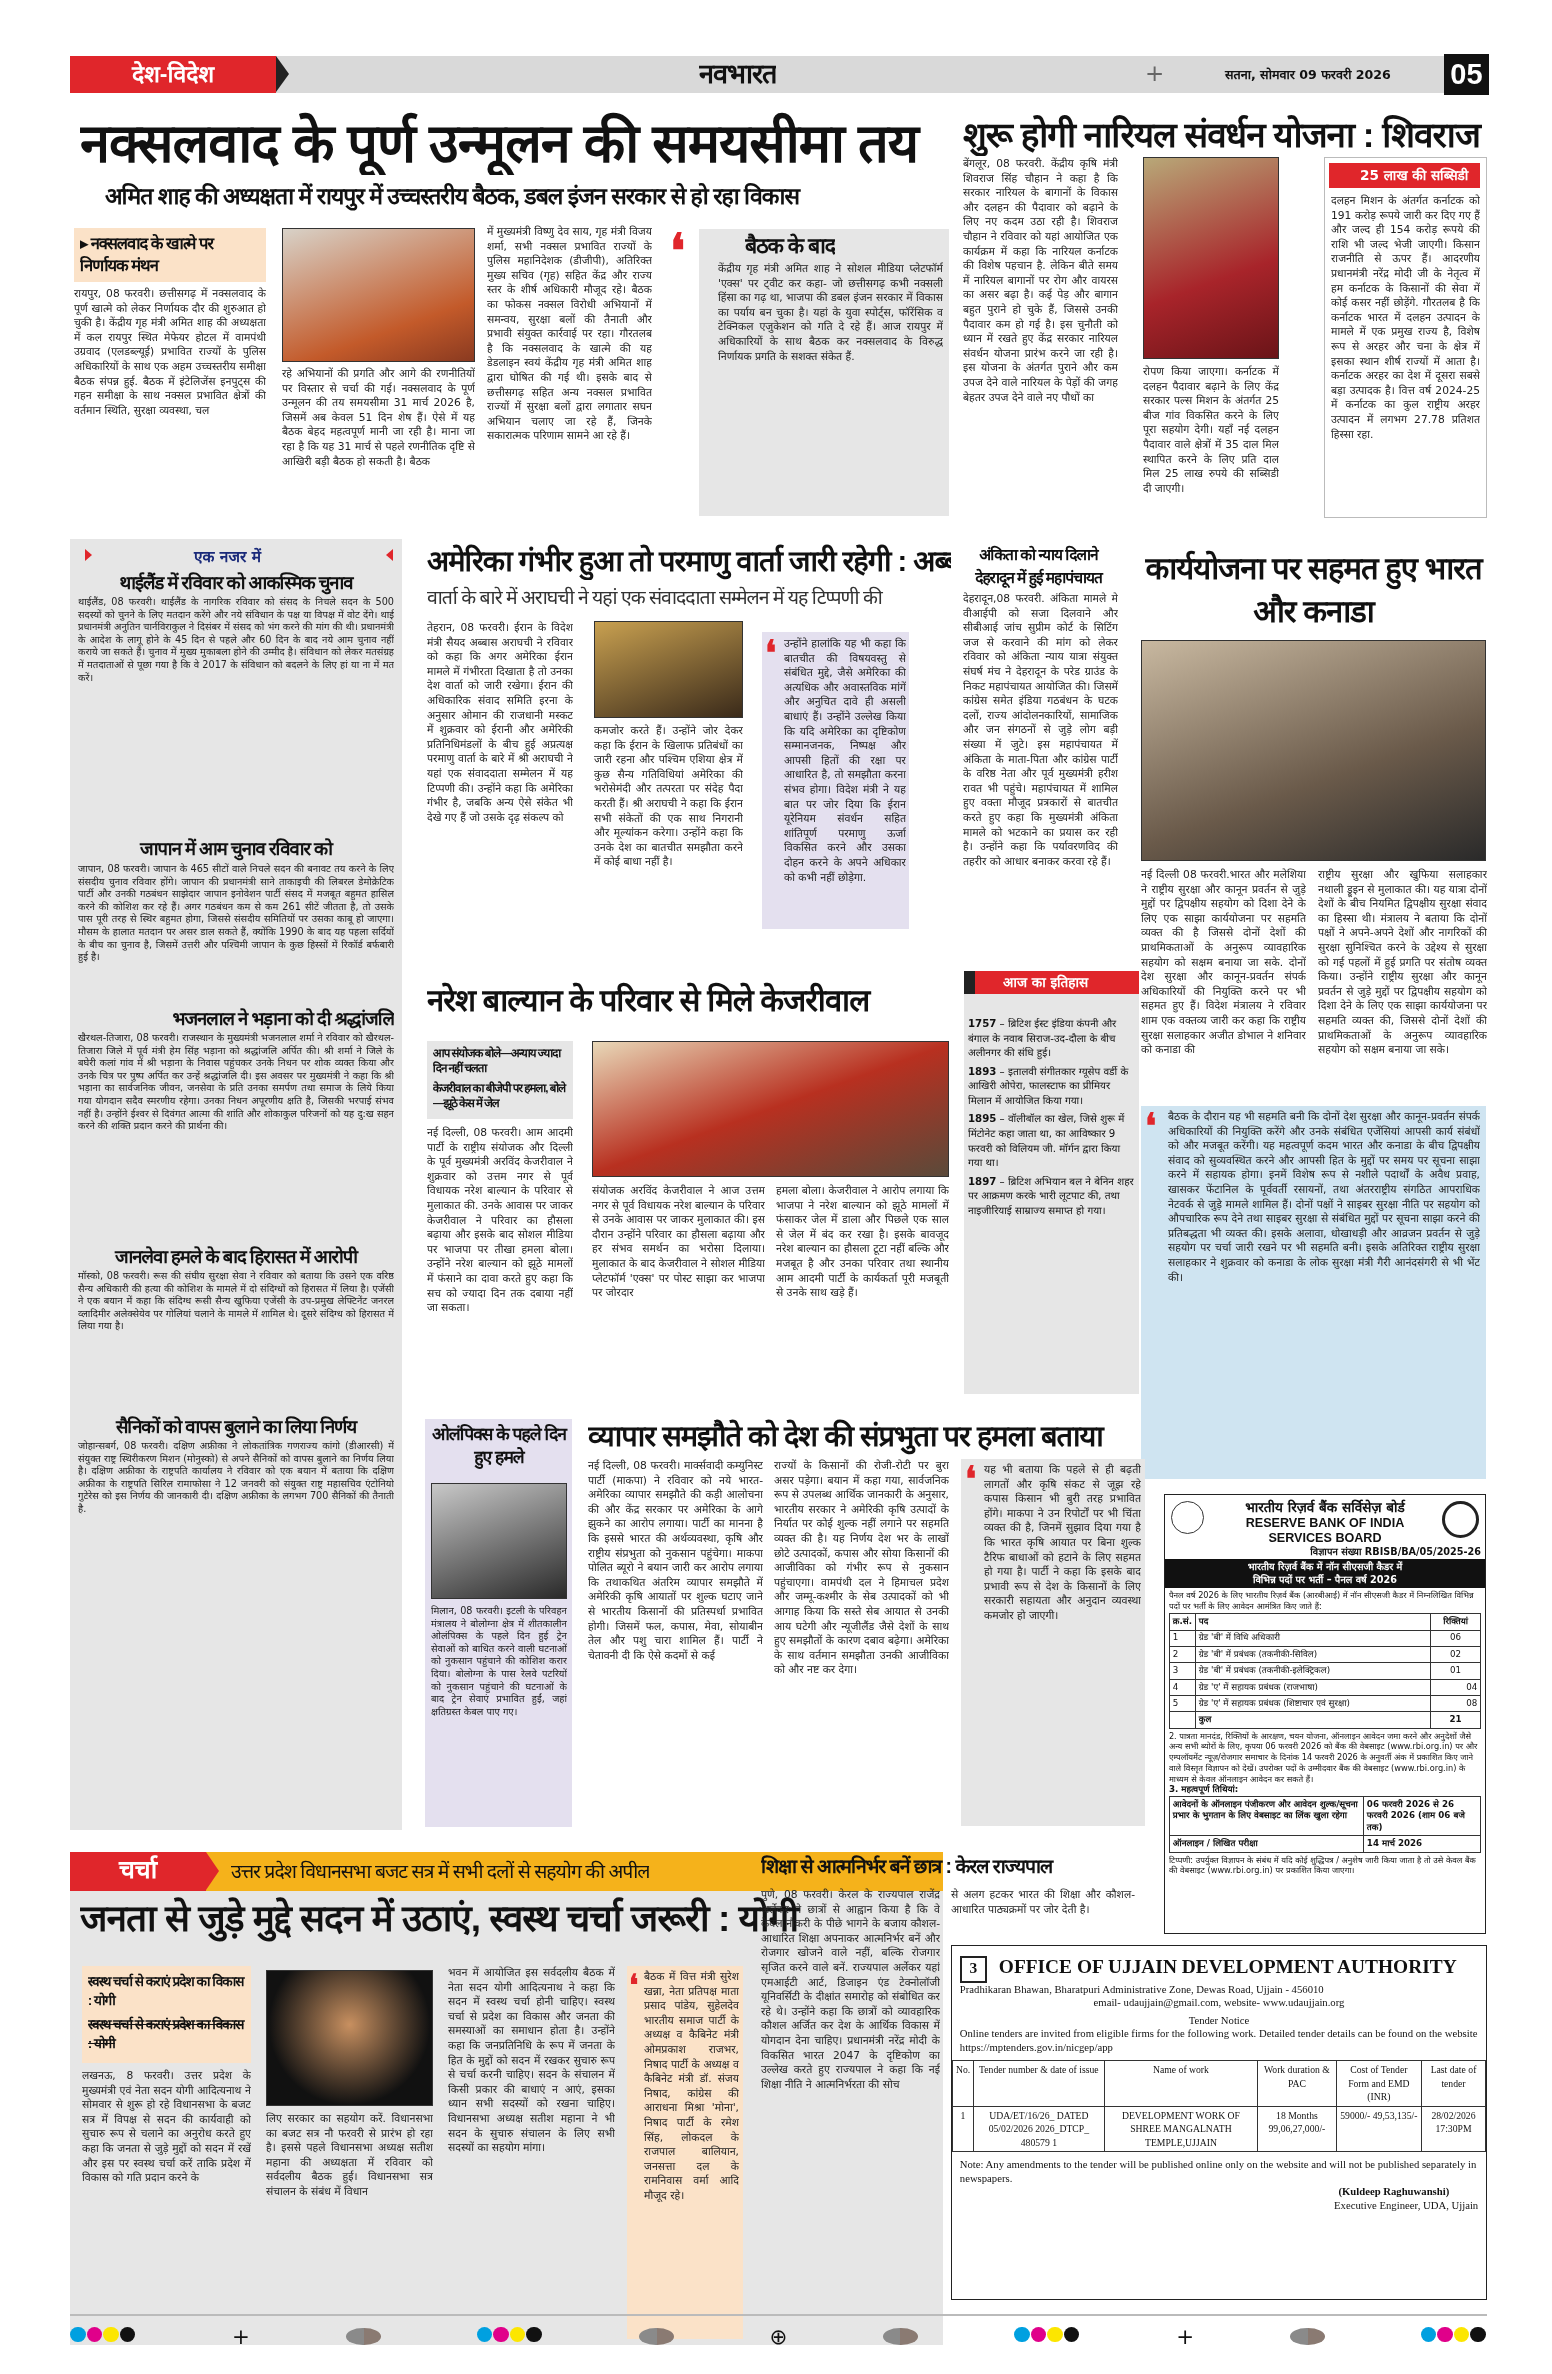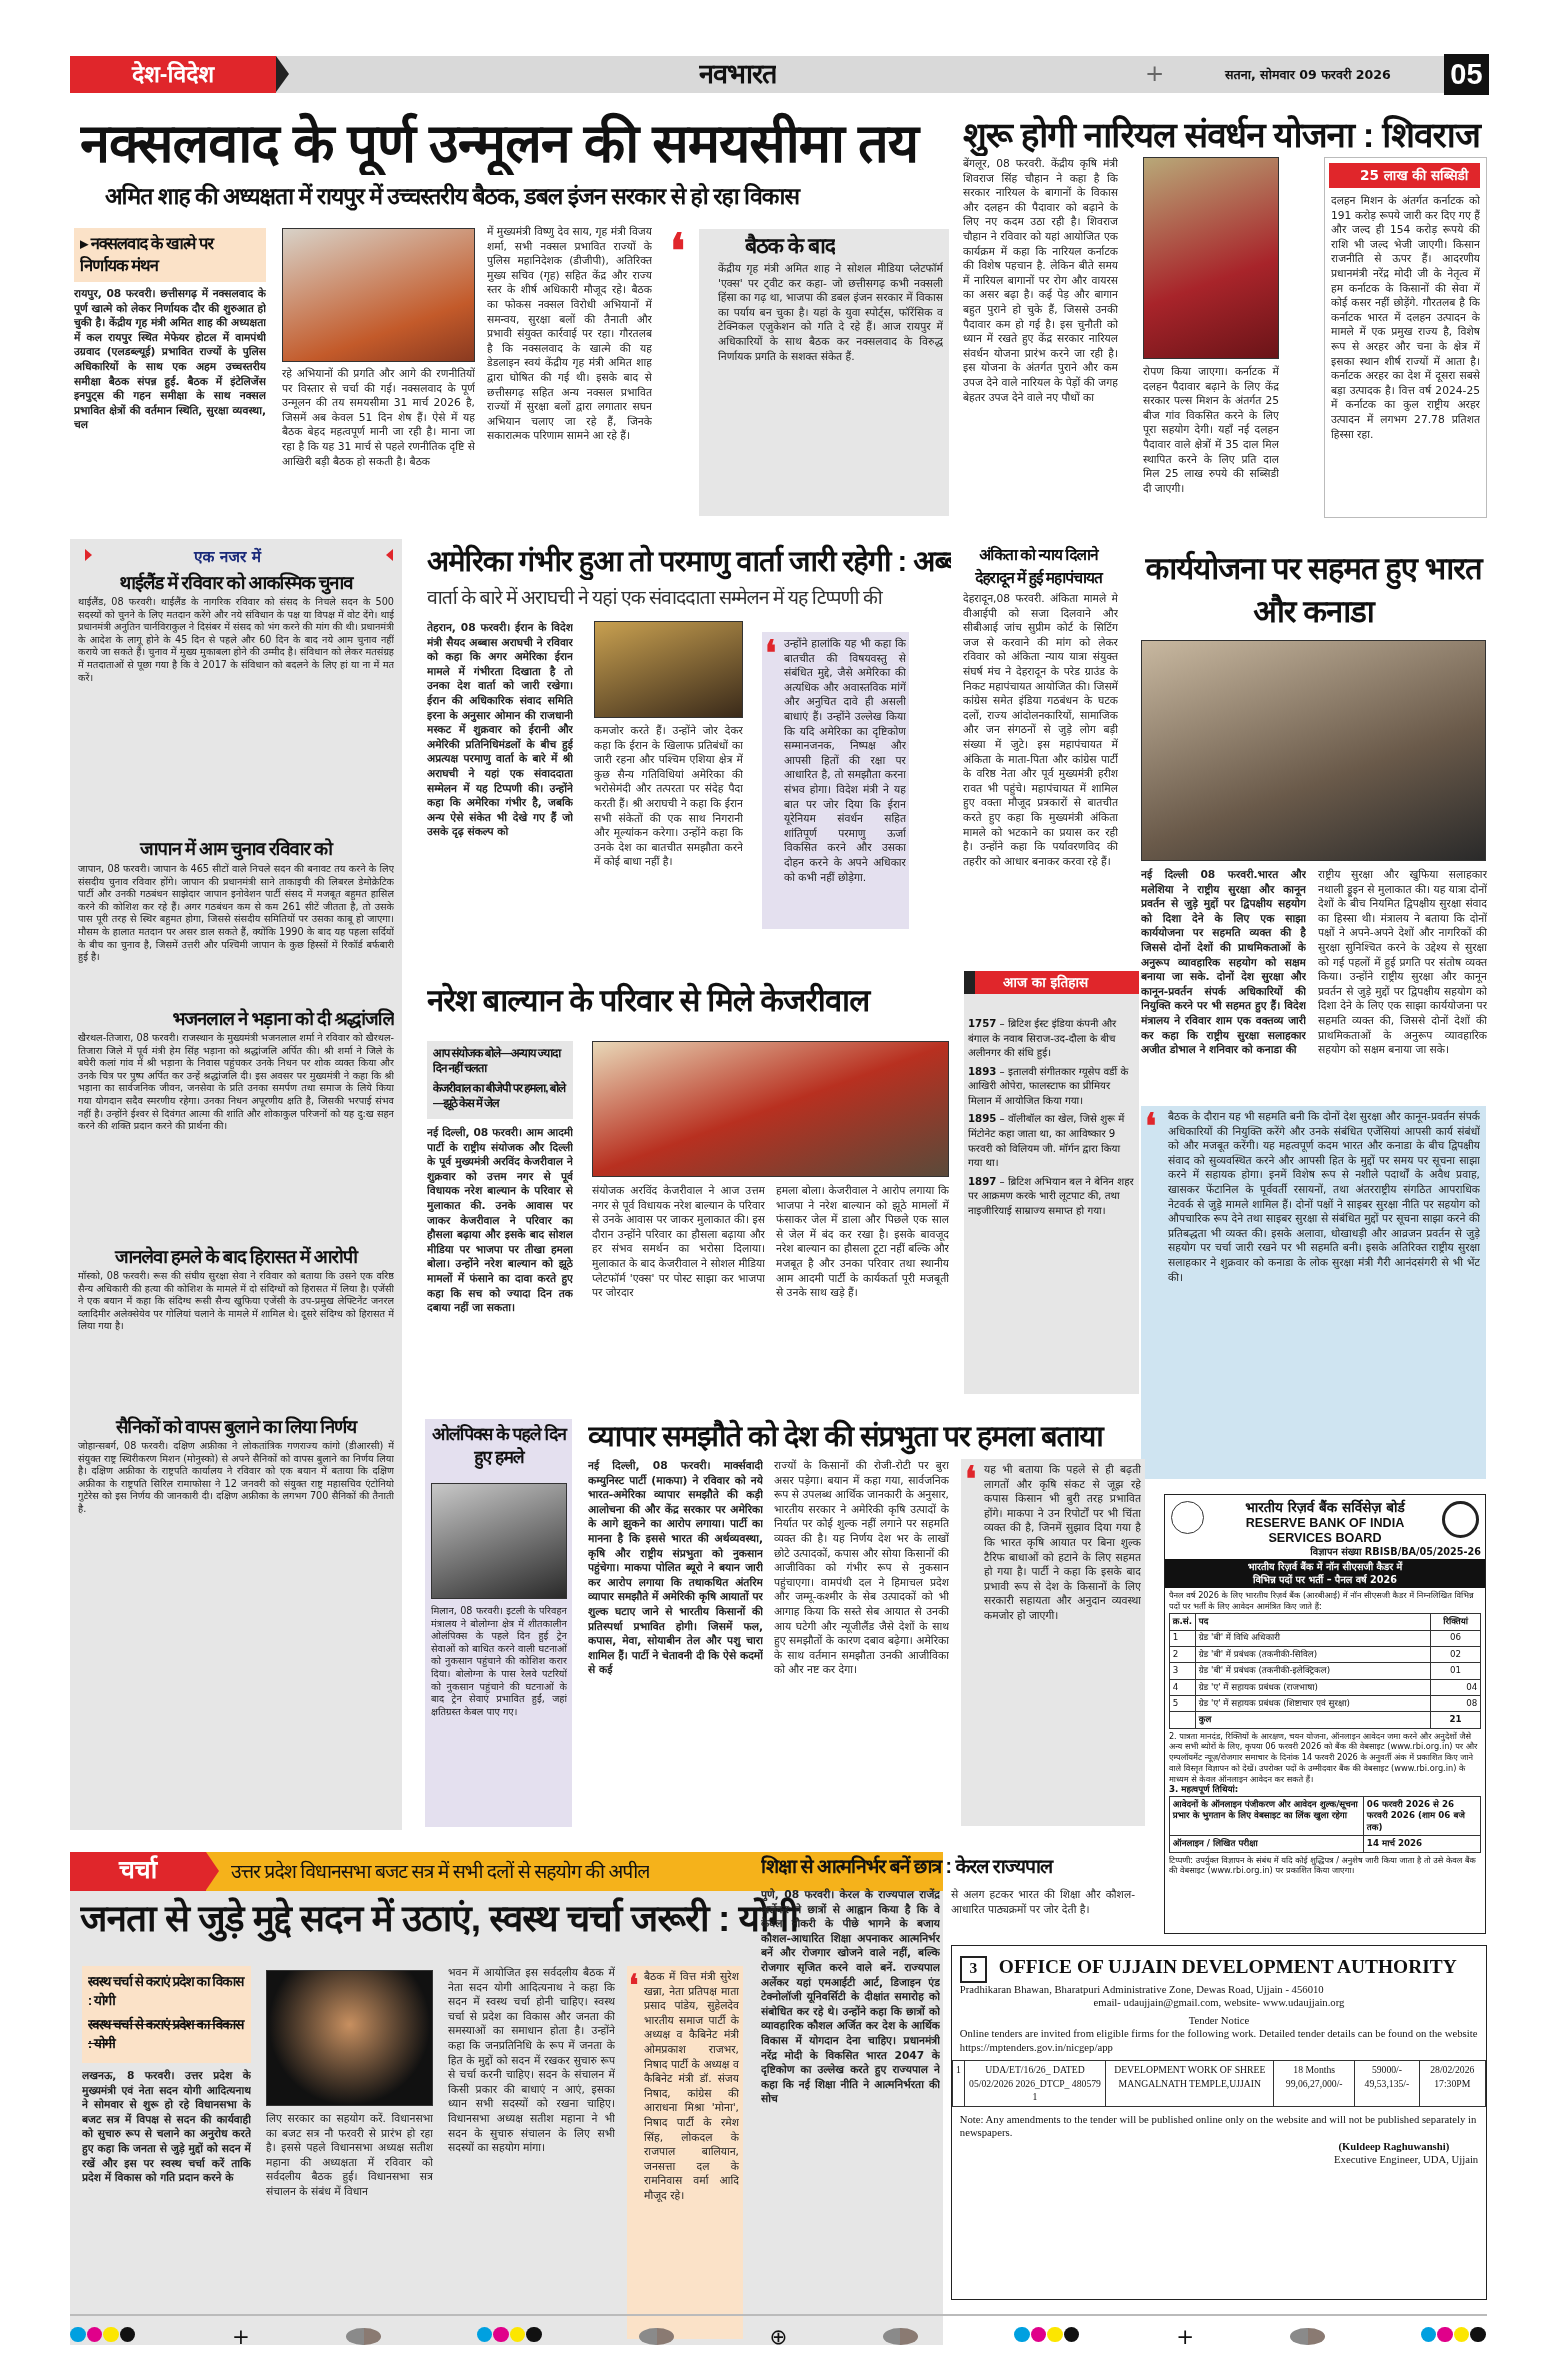--- a/index.html
+++ b/index.html
@@ -1,19 +1,19 @@
 <!DOCTYPE html>
 <html><head>
 <meta charset="utf-8">
 <style>
 *{box-sizing:border-box;margin:0;padding:0}
 body{width:1553px;height:2375px;background:#fff;font-family:"DejaVu Sans",sans-serif;color:#111;position:relative;overflow:hidden}
 .abs{position:absolute}
 .txt{font-size:10.7px;line-height:14.6px;text-align:justify;color:#222;overflow:hidden}
-.bold{font-weight:bold}
+.bold{font-weight:normal}
 .hl{font-family:"Liberation Sans",sans-serif;font-weight:bold;color:#111;letter-spacing:-1px;white-space:nowrap;overflow:hidden}
 .photo{background:linear-gradient(135deg,#8a6a4a,#3a2a20);border:1px solid #333}
 .grey{background:#e6e6e6}
 .lav{background:#e4e0ef}
 .peach{background:#fbe2c8}
 .lblue{background:#cfe4f1}
 .quote{color:#e0262b;font-family:"DejaVu Serif",serif;font-size:47px;line-height:39px;font-weight:bold}
 .redtag{background:#e0262b;color:#fff;font-weight:bold}
 .rule{background:#bbb}
 table{border-collapse:collapse;width:100%}
@@ -220,20 +220,28 @@
 
 <div class="abs" style="left:951px;top:1945px;width:536px;height:355px;border:1.5px solid #222;padding:5.8px 7.8px;background:#fff;font-family:'Liberation Serif',serif;font-size:10.7px;line-height:13.6px">
   <div style="position:absolute;left:7.8px;top:9.7px;width:27px;height:27px;border:2.9px double #222;font-weight:bold;font-size:15.5px;line-height:19.4px;text-align:center">3</div>
   <div style="margin-left:39px;font-size:19.4px;font-weight:bold;line-height:29px;white-space:nowrap">OFFICE OF UJJAIN DEVELOPMENT AUTHORITY</div>
   <div style="margin-top:1.9px">Pradhikaran Bhawan, Bharatpuri Administrative Zone, Dewas Road, Ujjain - 456010</div>
   <div style="text-align:center">email- udaujjain@gmail.com, website- www.udaujjain.org</div>
   <div style="text-align:center;font-weight:normal;margin-top:3.9px">Tender Notice</div>
   <div>Online tenders are invited from eligible firms for the following work. Detailed tender details can be found on the website https://mptenders.gov.in/nicgep/app</div>
   <table style="margin:5.8px -7.8px 0;width:calc(100% + 15.5px)">
     <tbody>
+        <tr>
+      <th style="font-weight:normal;font-size:9.7px">No.</th>
+      <th style="font-weight:normal;font-size:9.7px">Tender number &amp; date of issue</th>
+      <th style="font-weight:normal;font-size:9.7px">Name of work</th>
+      <th style="font-weight:normal;font-size:9.7px">Work duration &amp; PAC</th>
+      <th style="font-weight:normal;font-size:9.7px">Cost of Tender Form and EMD (INR)</th>
+      <th style="font-weight:normal;font-size:9.7px">Last date of tender</th>
+    </tr>
     <tr style="text-align:center">
       <td style="font-size:9.7px">1</td>
       <td style="font-size:9.7px">UDA/ET/16/26_ DATED 05/02/2026 2026_DTCP_ 480579 1</td>
       <td style="font-size:9.7px">DEVELOPMENT WORK OF SHREE MANGALNATH TEMPLE,UJJAIN</td>
       <td style="font-size:9.7px">18 Months 99,06,27,000/-</td>
       <td style="font-size:9.7px">59000/- 49,53,135/-</td>
       <td style="font-size:9.7px">28/02/2026 17:30PM</td>
     </tr>
   </tbody>
     </table>

